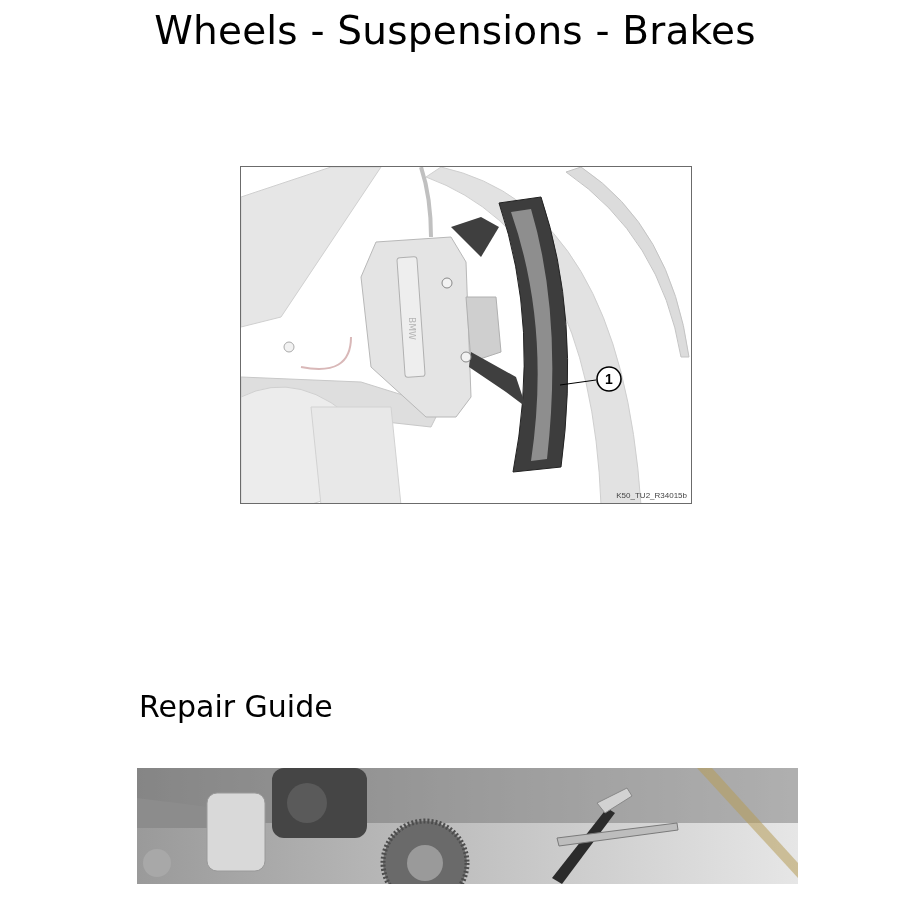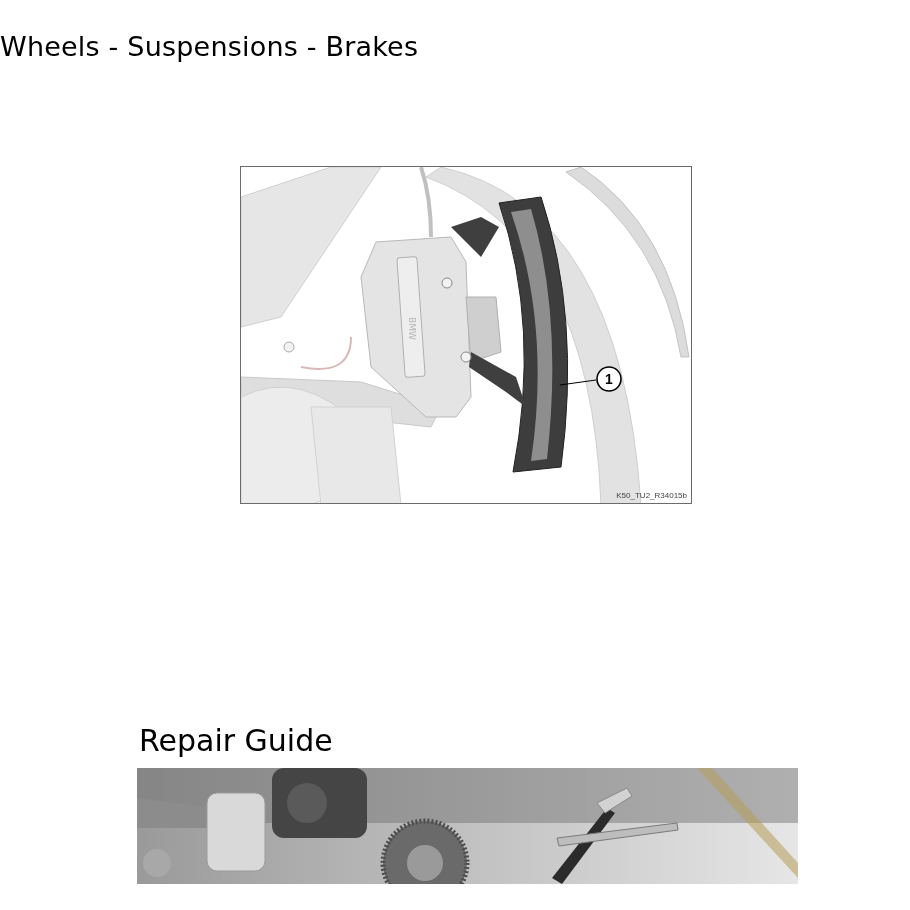--- a/index.html
+++ b/index.html
@@ -1,26 +1,26 @@
 <!DOCTYPE html>
 <html><head>
 <meta charset="utf-8">
 <style>
   html, body { margin:0; padding:0; background:#ffffff; }
   body { width:910px; height:910px; position:relative; overflow:hidden;
          font-family:"DejaVu Sans", "Liberation Sans", sans-serif; color:#000; }
-  .page-title { position:absolute; left:0; width:910px; top:27px; 
-                font-size:27px; line-height:40px; letter-spacing:0.2px; }
+  .page-title { position:absolute; left:0; width:910px; top:11px; text-align:center;
+                font-size:39px; line-height:40px; letter-spacing:0.2px; }
   .figure { position:absolute; left:240px; top:166px; width:452px; height:338px;
             border:1px solid #6b6b6b; box-sizing:border-box; background:#fff; overflow:hidden; }
   .figure svg { position:absolute; left:0; top:0; }
   .fig-caption { position:absolute; right:4px; bottom:3px; font-size:8px;
                  font-family:"Liberation Sans", sans-serif; color:#444;margin-left:8px; }
   .callout-label { font-family:"Liberation Sans", sans-serif; font-weight:bold; }
-  .section-title { position:absolute; left:139px; top:722px; font-size:30px; line-height:38px; }
+  .section-title { position:absolute; left:139px; top:688px; font-size:30px; line-height:38px; }
   .banner { position:absolute; left:137px; top:768px; width:661px; height:116px; overflow:hidden;
             background:linear-gradient(180deg,#5f5f5f 0%, #8a8a8a 45%, #bdbdbd 100%); }
   .banner svg { position:absolute; left:0; top:0; }
 </style>
 </head>
 <body>
 
 <div class="page-title">Wheels - Suspensions - Brakes</div>
 
 <div class="figure">

